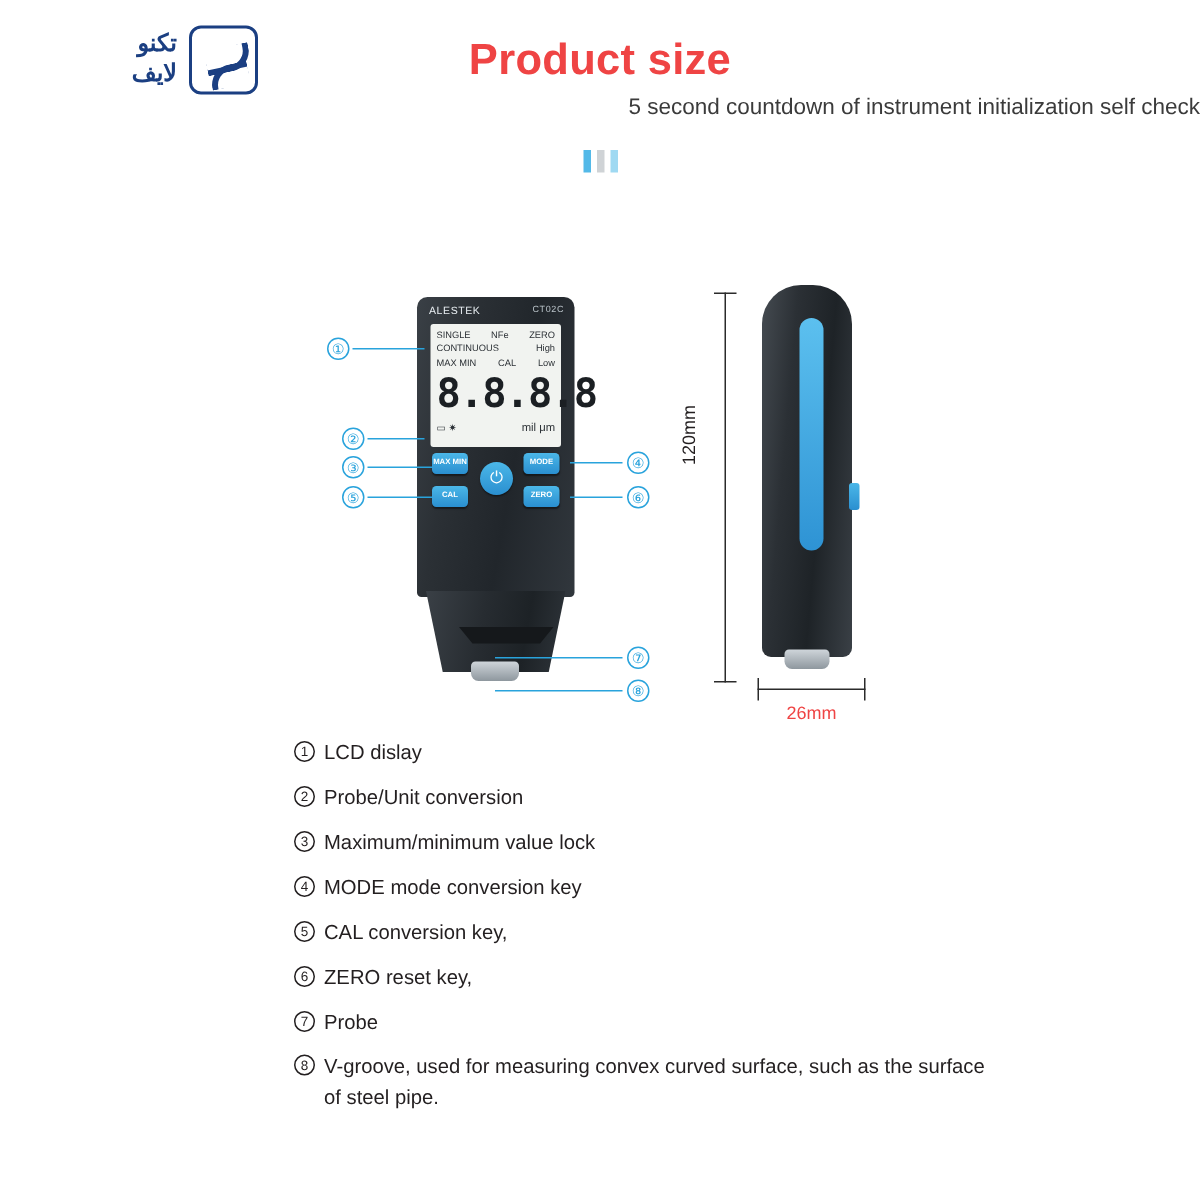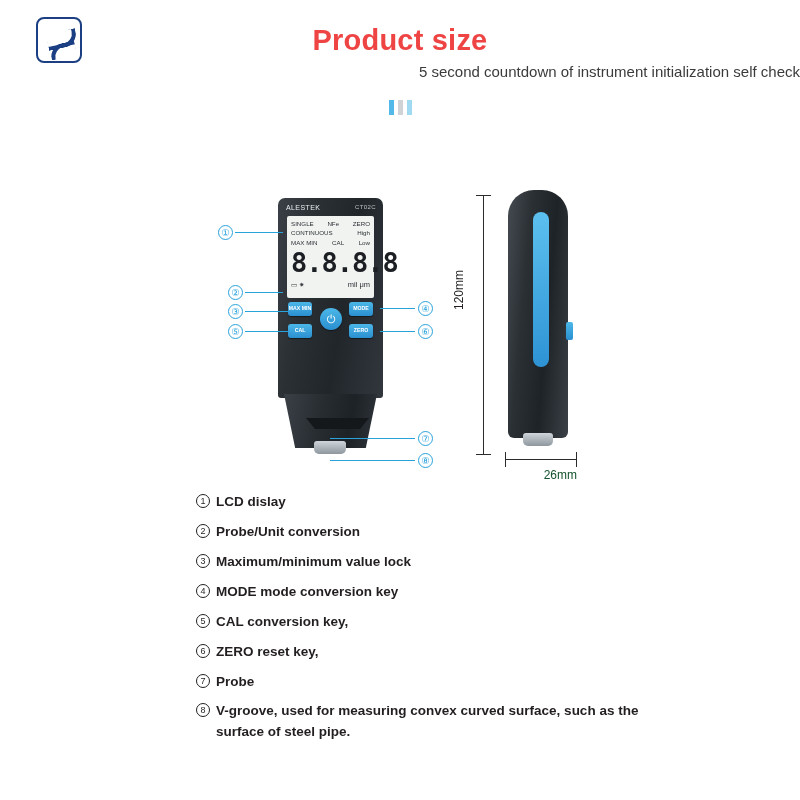--- a/index.html
+++ b/index.html
@@ -199,21 +199,21 @@
     transform: rotate(-90deg); transform-origin: left top;
     white-space: nowrap;
   }
   .dim-h { position: absolute; left: 505px; top: 300px; width: 72px; height: 20px; }
   .dim-h .line { position: absolute; top: 9px; left: 0; right: 0; height: 1px; background: #2b2b2b; }
   .dim-h .cap { position: absolute; top: 2px; width: 1px; height: 15px; background: #2b2b2b; }
   .dim-h .cap.l { left: 0; }
   .dim-h .cap.r { right: 0; }
   .dim-h-label {
     position: absolute; left: 505px; top: 318px; width: 72px;
-    text-align: right; font-size: 12px; color: #14532d;
+    text-align: center; font-size: 12px; color: #ef4444;
   }
 
   
   .callout-num {
     position: absolute;
     width: 15px; height: 15px;
     border: 1px solid #29a3dc;
     border-radius: 50%;
     color: #29a3dc;
     font-size: 9.5px;
@@ -226,26 +226,30 @@
   .legend {
     position: absolute; left: 196px; top: 492px; width: 470px;
     font-size: 13.5px; color: #231f20; line-height: 1.55;
   }
   .legend .row { display: flex; align-items: flex-start; margin-bottom: 9px; }
   .legend .marker {
     flex: 0 0 auto; width: 14px; height: 14px; margin-right: 6px; margin-top: 2px;
     border: 1px solid #231f20; border-radius: 50%;
     font-size: 9px; line-height: 12px; text-align: center; color: #231f20;
   }
-  .legend .text { flex: 1 1 auto; font-weight: bold; }
+  .legend .text { flex: 1 1 auto; }
 </style>
 </head>
 <body>
 
 <div class="logo">
+  <div class="logo-text">
+    <div>تکنو</div>
+    <div>لایف</div>
+  </div>
   <div class="logo-mark"></div>
 </div>
 
 <div class="title">Product size</div>
 <div class="subtitle">5 second countdown of instrument initialization self check</div>
 <div class="bars">
     <i></i>
     <i></i>
     <i></i>
   </div>

